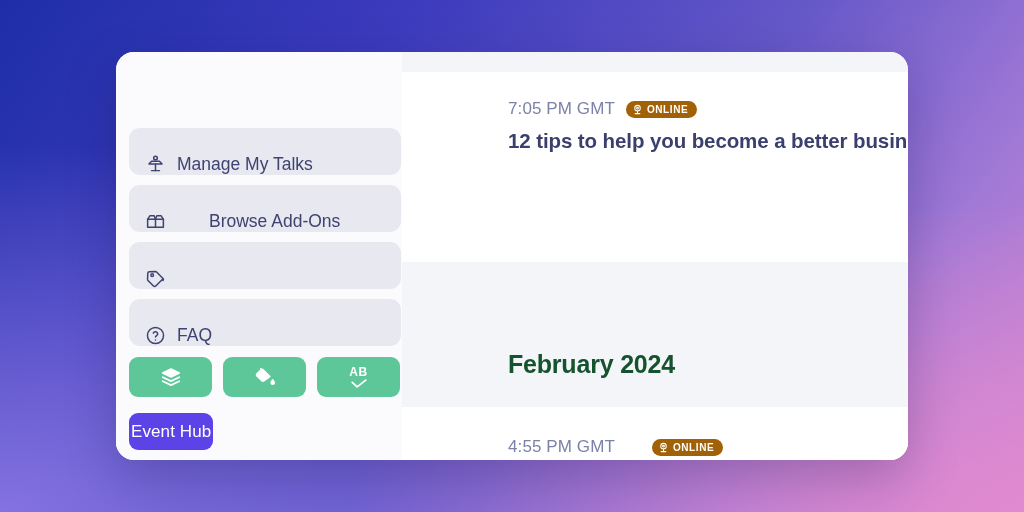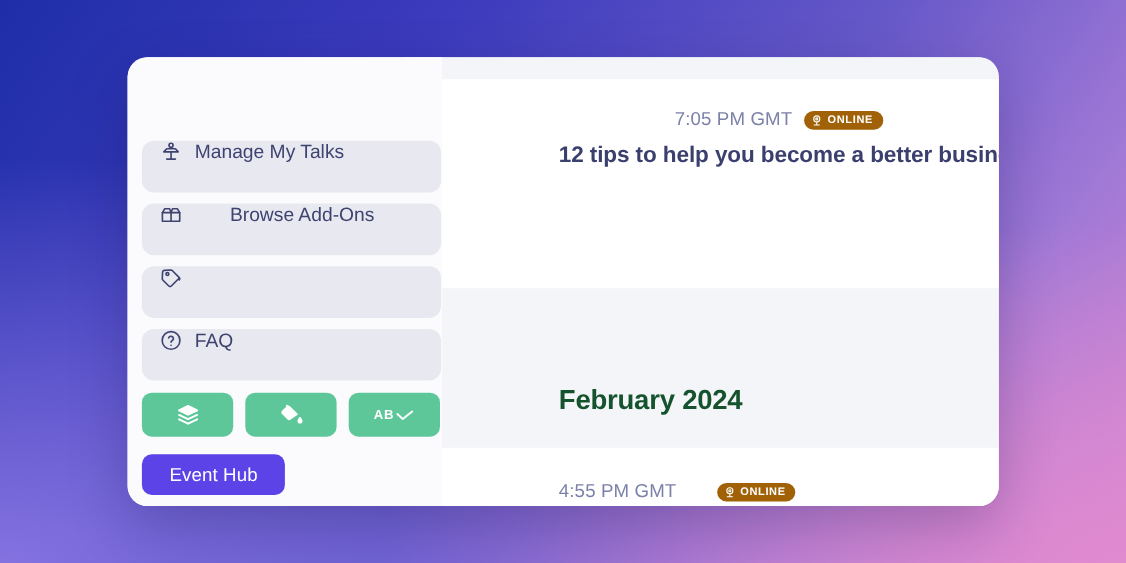--- a/index.html
+++ b/index.html
@@ -54,21 +54,21 @@
 
   #session-card-1 { top: 20px; height: 190px; }
   #session-card-2 { top: 355px; height: 70px; }
 
   .session-meta {
     display: flex;
     align-items: center;
     gap: 11px;
     padding-left: 140px;
   }
-  #session-card-1 .session-meta { padding-top: 27px; justify-content: center; }
+  #session-card-1 .session-meta { padding-top: 27px; }
   #session-card-2 .session-meta { padding-top: 30px; gap: 37px; }
 
   .session-time {
     font-size: 17px;
     color: #7b81a8;
     letter-spacing: .1px;
   }
 
   .online-badge {
     display: inline-flex;
@@ -161,21 +161,21 @@
   }
 
   .menu-item {
     position: absolute;
     left: 13px;
     width: 272px;
     height: 47px;
     background: #e7e8f0;
     border-radius: 11px;
     display: flex;
-    align-items: flex-start;
+    align-items: flex-end;
     gap: 11px;
     padding-left: 16px;
     color: #3f4370;
     font-size: 17.5px;
     white-space: nowrap;
   }
   .menu-item svg { flex: 0 0 auto; display:block; }
 
   #menu-item-0 { top: 76px; }
   #menu-item-1 { top: 133px; gap: 43px; }
@@ -199,28 +199,28 @@
     justify-content: center;
     color: #ffffff;
   }
   .tool-btn svg { display:block; }
   .ab-label {
     font-size: 12px;
     font-weight: bold;
     letter-spacing: .5px;
     line-height: 1;
   }
-  .ab-wrap { display:flex; flex-direction:row; align-items:center; gap:1px; }
+  .ab-wrap { display:flex; flex-direction:column; align-items:center; gap:1px; }
 
   #event-hub-button {
     position: absolute;
     left: 13px;
     top: 361px;
     height: 37px;
-    padding: 0 25px;
+    padding: 0 2px;
     background: #5b43e8;
     border-radius: 9px;
     display: flex;
     align-items: center;
     color: #ffffff;
     font-size: 17px;
     letter-spacing: .1px;
   }
 </style>
 </head>

